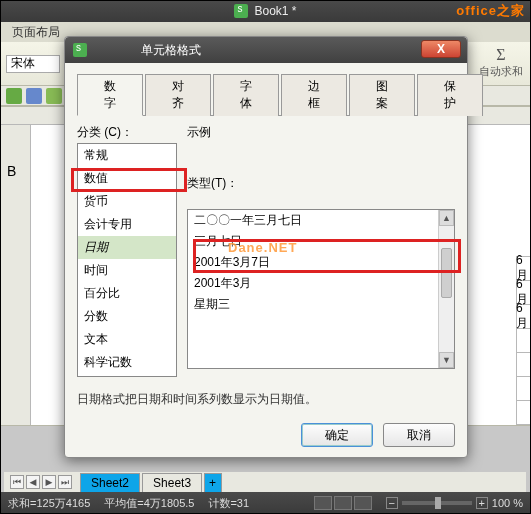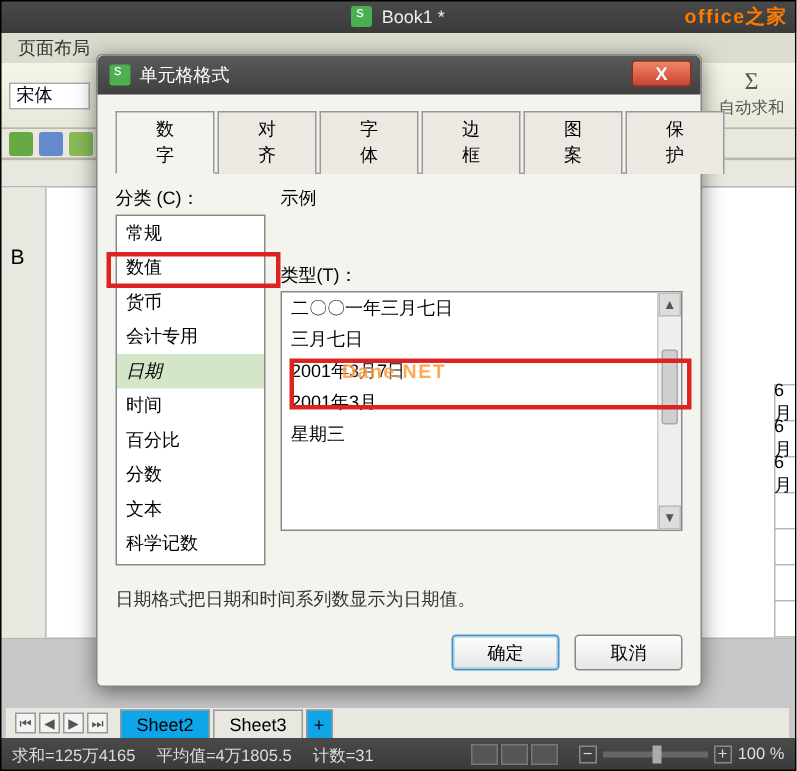--- a/index.html
+++ b/index.html
@@ -40,40 +40,40 @@
 .colhead { background:#e8e8e0; height:18px; border-bottom:1px solid #b8b8b8; }
 .rowhead { position:absolute; left:0; top:18px; width:30px; background:#e8e8e0; bottom:0; border-right:1px solid #b8b8b8; }
 .cell-b { position:absolute; left:6px; top:56px; font-size:14px; }
 
 
 .right-cells { position:absolute; right:0; top:150px; width:14px; }
 .rc { height:25px; border:1px solid #b8b8b8; border-right:none; display:flex; align-items:center; justify-content:flex-end; padding-right:2px; background:#fff; margin-top:-1px; }
 
 
 .dialog { position:absolute; left:64px; top:36px; width:404px; height:422px; background:#f4f4ef; border:1px solid #888; box-shadow:0 3px 14px rgba(0,0,0,.5); border-radius:4px; }
-.dlg-title { background:linear-gradient(#5a5a5a,#404040); color:#fff; height:26px; display:flex; align-items:center; padding:0 8px; border-radius:4px 4px 0 0; position:relative; }
+.dlg-title { background:linear-gradient(#5a5a5a,#404040); color:#fff; height:26px; display:flex; align-items:center; padding:0 8px; border-radius:4px 4px 0 0; position:relative;gap:48px; }
 .dlg-title .doc-icon { width:14px; height:14px; background:#4caf50; margin-right:6px; border-radius:2px; position:relative;}
 .dlg-title .doc-icon::after{content:"s";color:#fff;font-size:10px;position:absolute;left:3px;top:-1px;}
 .dlg-close { position:absolute; right:6px; top:3px; width:40px; height:18px; background:linear-gradient(#e86,#c43); border:1px solid #832; border-radius:3px; display:flex; align-items:center; justify-content:center; color:#fff; font-weight:bold; cursor:pointer; }
 
 .dlg-body { padding:10px 12px 8px; }
 .tabs { display:flex; border-bottom:1px solid #999; }
 .tab { padding:3px 26px; border:1px solid #999; border-bottom:none; margin-right:2px; background:#ece9e2; cursor:pointer; position:relative; top:1px; }
 .tab.active { background:#f4f4ef; border-bottom:1px solid #f4f4ef; }
 
 .content { display:flex; gap:10px; padding-top:8px; }
 .cat-col { width:100px; }
 .cat-label { margin-bottom:2px; }
 .cat-list { border:1px solid #888; background:#fff; height:234px; overflow:hidden; }
 .cat-item { padding:3px 6px; cursor:pointer; }
 .cat-item.selected { background:#d4e6c8;font-style:italic; }
 
 .right-col { flex:1; }
 .sample-lbl { margin-bottom:34px; }
-.type-lbl { margin-bottom:2px; }
+.type-lbl { margin-bottom:17px; }
 .type-list { border:1px solid #888; background:#fff; height:160px; position:relative; overflow:hidden; }
 .type-list-inner { padding:0; }
 .type-item { padding:2px 6px; cursor:pointer; }
 .type-item.selected { background:#d4e6c8; }
 .type-scroll { position:absolute; right:0; top:0; width:16px; bottom:0; background:#efefef; border-left:1px solid #ccc; }
 .type-scroll .arr { height:16px; background:#ddd; border:1px solid #bbb; display:flex; align-items:center; justify-content:center; font-size:9px; color:#555;}
 .type-scroll .thumb { position:absolute; left:2px; right:2px; top:38px; height:50px; background:#cfcfcf; border:1px solid #aaa; border-radius:2px; }
 
 .desc { padding-top:14px; clear:both; color:#333; }
 

